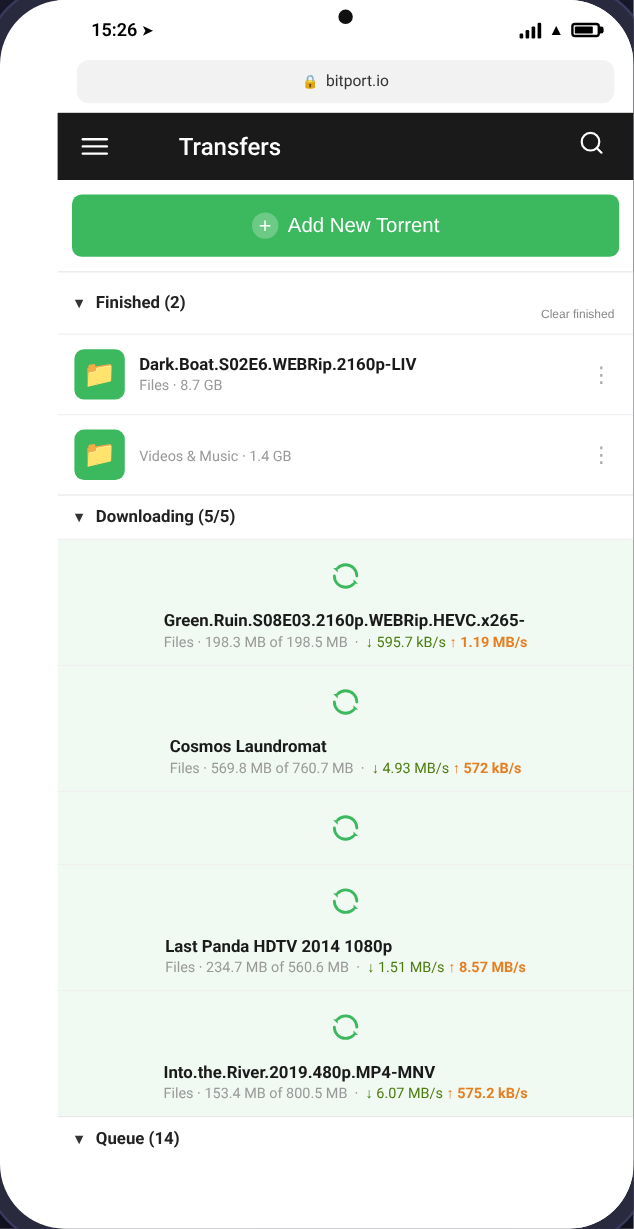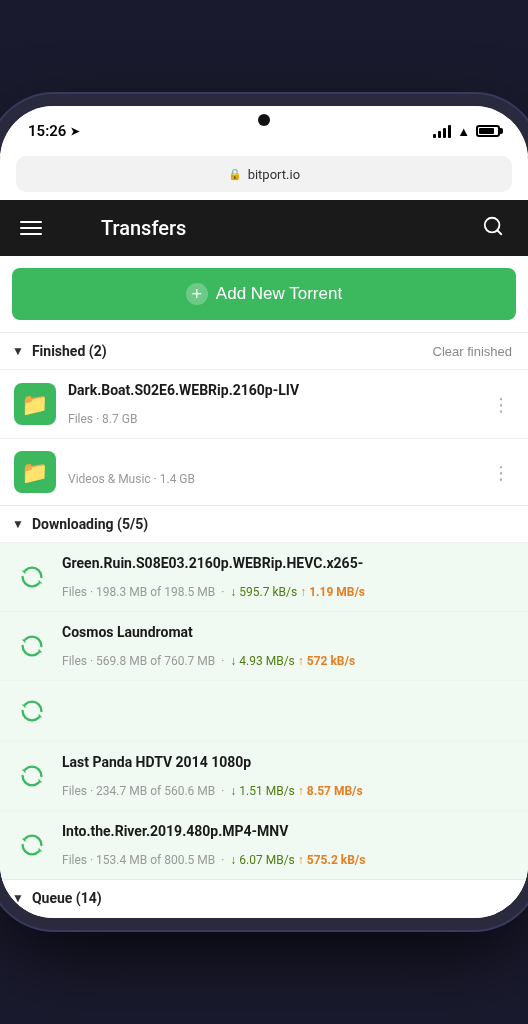--- a/index.html
+++ b/index.html
@@ -9,26 +9,27 @@
       background: #1a1a2e;
       display: flex;
       justify-content: center;
       align-items: center;
       min-height: 100vh;
       font-family: -apple-system, BlinkMacSystemFont, 'Segoe UI', Roboto, sans-serif;
     }
 
     .phone-frame {
       width: 528px;
-      height: 812px;
+      height: 1024px;
       background: #fff;
       border-radius: 54px;
       overflow: hidden;
       position: relative;
       box-shadow: 0 0 0 12px #2a2a3e, 0 0 0 14px #3a3a5e, 0 30px 80px rgba(0,0,0,0.8);
+      padding-left: 48px;
     }
 
     .status-bar {
       background: #fff;
       height: 50px;
       display: flex;
       align-items: center;
       justify-content: space-between;
       padding: 0 28px;
       position: relative;
@@ -230,38 +231,40 @@
       font-weight: 700;
       color: #222;
     }
 
     .chevron-down {
       color: #333;
       font-size: 12px;
     }
 
     .section-action {
-      font-size: 13px;
+      font-size: 10px;
       color: #888;
       cursor: pointer;
       background: none;
       border: none;
+      margin-top: 20px;
     }
 
     .torrent-item {
       display: flex;
       align-items: center;
       padding: 12px 14px;
       border-top: 1px solid #f0f0f0;
       background: #fff;
       gap: 12px;
     }
 
     .torrent-item.downloading {
       background: #f0faf3;
+      flex-direction: column;
     }
 
     .folder-icon {
       width: 42px;
       height: 42px;
       background: #3cb95e;
       border-radius: 8px;
       display: flex;
       align-items: center;
       justify-content: center;
@@ -313,21 +316,21 @@
       font-weight: 700;
       color: #1a1a1a;
       white-space: nowrap;
       overflow: hidden;
       text-overflow: ellipsis;
     }
 
     .torrent-meta {
       font-size: 12px;
       color: #999;
-      margin-top: 14px;
+      margin-top: 2px;
       white-space: nowrap;
       overflow: hidden;
       text-overflow: ellipsis;
     }
 
     .torrent-meta .dot {
       margin: 0 3px;
     }
 
     .torrent-meta .dl-speed {

